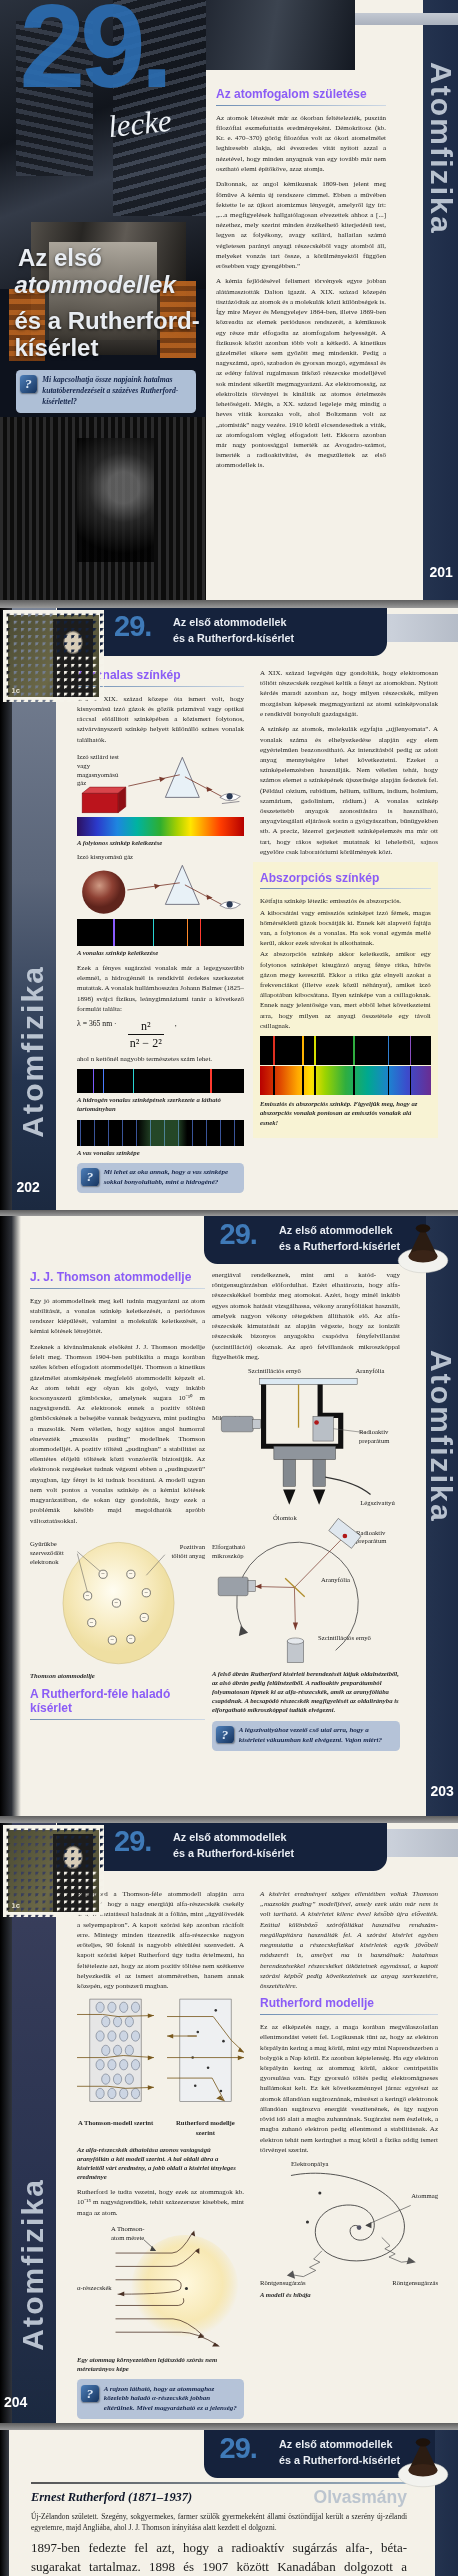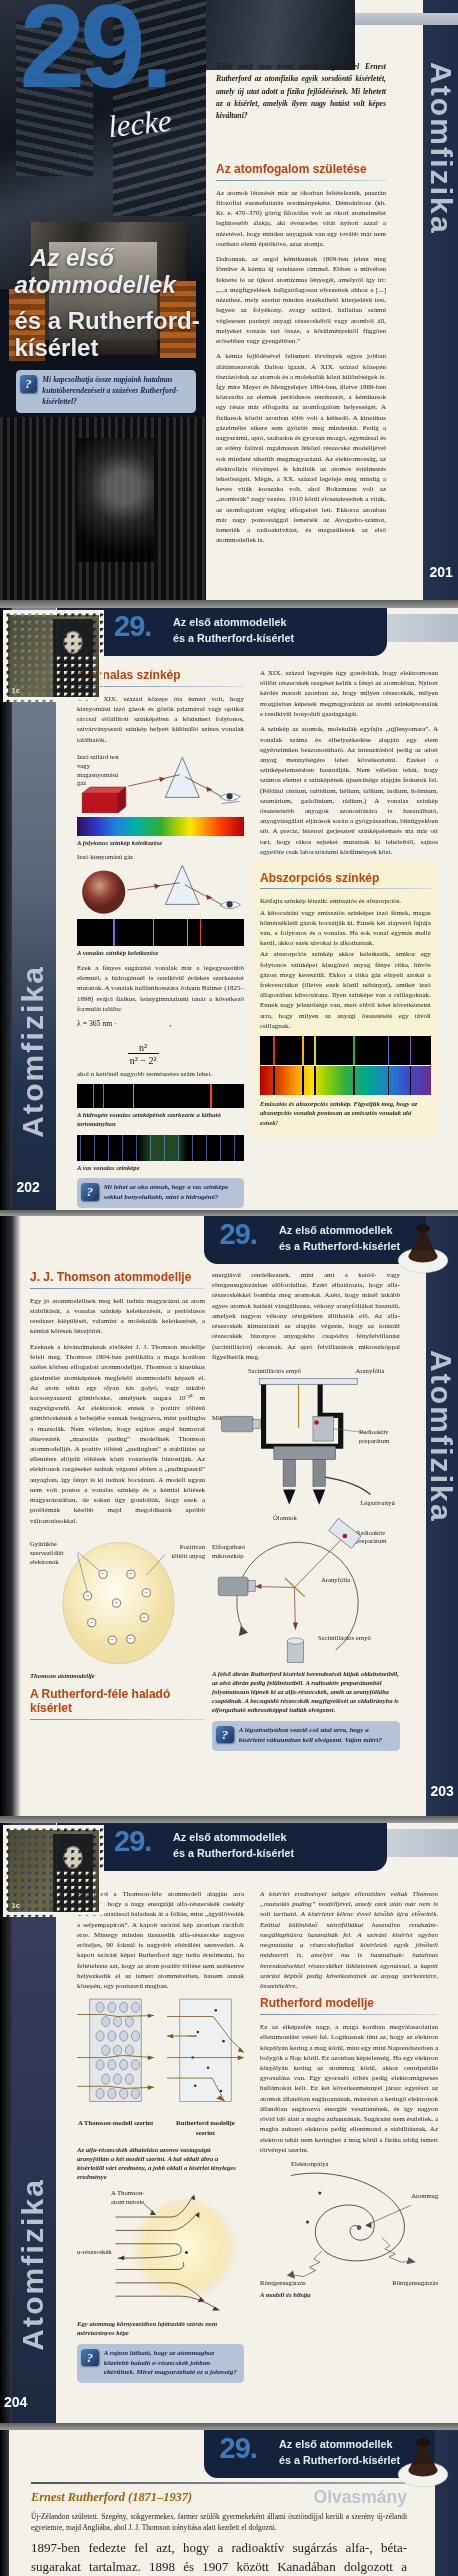--- a/index.html
+++ b/index.html
@@ -17,21 +17,21 @@
   .stripe{position:absolute;height:28px;top:6.2px;background:linear-gradient(90deg,#8d98aa,#c6cdd9 60%,#aeb6c4);opacity:.9;z-index:7;}
   .sidebarR{position:absolute;right:0;top:0;width:33px;height:100%;background:linear-gradient(90deg,#24334f,#1d2b47);z-index:9;}
   .sidebarL{position:absolute;left:0;top:0;width:47px;height:100%;
             background:linear-gradient(#7a8496,#5a6579 45%,#24344f 78%,#1b2940);z-index:9;}
   .vlabel{position:absolute;font:bold 30px "Liberation Sans",sans-serif;color:#c9d2de;opacity:.9;letter-spacing:2.1px;}
   .vlabel.right{writing-mode:vertical-rl;top:62px;right:1px;}
   .vlabel.left{writing-mode:vertical-rl;transform:rotate(180deg);bottom:72px;left:4.1px;}
   .pnum{position:absolute;font:bold 14px "Liberation Sans",sans-serif;color:#fff;z-index:12;}
   
   .bt{font:7px/1.46 "Liberation Serif",serif;color:#1d1d1d;text-align:justify;margin:0 0 5.2px 0;}
-  .h2{font:bold 12px "Liberation Sans",sans-serif;color:#c2410c;margin:0;}
+  .h2{font:bold 12px "Liberation Sans",sans-serif;color:#8b5cf6;margin:0;}
   .rule{height:1px;background:linear-gradient(90deg,#6f8fb4,#cdd8e4);margin:3.6px 0 7.2px 0;}
   .cap{font:italic bold 6.7px/1.35 "Liberation Serif",serif;color:#2a2a2a;margin:2.1px 0 6.2px 0;}
   .figlabel{font:6.7px/1.3 "Liberation Serif",serif;color:#222;}
   .qbox{background:#b5c3d8;border-radius:4.6px;padding:5.2px 6.2px 5.2px 4.1px;display:flex;gap:5.2px;align-items:flex-start;}
   .qicon{flex:0 0 17.5px;height:17.5px;border-radius:3.6px;background:linear-gradient(135deg,#4d7fb9,#16345f);
          color:#dce8f5;font:bold italic 13.4px/17.5px "Liberation Serif",serif;text-align:center;box-shadow:0.5px 1px 1.5px rgba(0,0,0,.4);}
   .qtext{font:italic bold 7px/1.4 "Liberation Serif",serif;color:#15254a;}
   .ybox{background:#f8f3d4;}
   .col{position:absolute;z-index:5;}
   .strip{width:100%;border:0;margin:1px 0;}
@@ -50,21 +50,21 @@
   .stamp-face{position:absolute;right:6.2px;top:4.1px;width:40px;height:95%;
               background:radial-gradient(ellipse 14.4px 17.5px at 50% 30%,#d8cdb8 0 55%,#1d1d1d 70%);}
   .stamp-val{position:absolute;left:3.1px;bottom:2.1px;color:#e8e4d2;font:bold 7.7px "Liberation Sans",sans-serif;}
   
   .pin{position:absolute;width:62px;height:57px;z-index:21;}
   
   .photo{float:right;width:82px;height:88px;margin:2.1px 0 3.1px 7.2px;
          background:radial-gradient(ellipse 21.6px 28px at 55% 38%,#cfc4b2 0 55%,#262626 75%),linear-gradient(#2e2e2e,#111);
          border:0.5px solid #000;}
   .formula{font:7.7px "Liberation Serif",serif;color:#111;display:flex;align-items:flex-start;gap:11px;margin:3.1px 0;}
-  .frac{display:inline-flex;flex-direction:column;align-items:center;font-size:10px;margin-top:23px;}
+  .frac{display:inline-flex;flex-direction:column;align-items:center;font-size:12px;}
   .frac .den{border-top:0.5px solid #111;padding:0.5px 2.1px 0 2.1px;}
   .frac .nume{padding:0 2.1px;}
   svg text{font-family:"Liberation Serif",serif;}
 </style>
 </head>
 <body>
 
 <div id="stage">
 
   <div class="page" style="top:0;height:600px;background:#10151f;">
@@ -79,34 +79,33 @@
       <div class="ph" style="left:49px;top:242px;width:108px;height:113px;background:linear-gradient(#b7b1a6,#57524a 70%,#23201c);opacity:.9;"></div>
       <div class="ph" style="left:0;top:417px;width:206px;height:183px;background:repeating-linear-gradient(90deg,#2c2c2c 0 3.1px,#0c0c0c 3.1px 7.2px),linear-gradient(#1c1c1c,#050505);opacity:.95;"></div>
       <div class="ph" style="left:77px;top:438px;width:77px;height:124px;background:radial-gradient(circle at 60% 40%,#6d6d6d 0 18%,#2a2a2a 40%,#000 75%);opacity:.8;"></div>
     </div>
 
     <div class="ph" style="left:206px;top:0;width:149px;height:70px;background:linear-gradient(100deg,#222833,#3c4450 45%,#141922);z-index:6;"></div>
 
     <div class="cover-num" style="left:19.6px;top:-4.1px;">29.</div>
     <div class="cover-lecke" style="left:108px;top:106px;transform:rotate(-6deg);">lecke</div>
 
-    <div class="cover-title" style="left:30px;top:246px;font-style:italic;">Az első</div>
+    <div class="cover-title" style="left:18px;top:246px;">Az első</div>
     <div class="cover-title" style="left:14.4px;top:273px;font-style:italic;">atommodellek</div>
     <div class="cover-title" style="left:14.4px;top:309px;">és a Rutherford-</div>
     <div class="cover-title" style="left:14.4px;top:336px;">kísérlet</div>
 
     <div class="qbox" style="position:absolute;left:15.5px;top:370px;width:170px;z-index:5;background:#aebfd6;">
       <div class="qicon">?</div>
       <div class="qtext" style="font-size:7.7px;">Mi kapcsolhatja össze napjaink hatalmas kutatóberendezéseit a százéves Rutherford-kísérlettel?</div>
     </div>
 
     <div style="position:absolute;left:206px;top:0;width:219px;height:600px;background:#f4f1e8;z-index:5;"></div>
     <div class="grayband" style="left:355px;top:13px;width:103px;"></div>
     <div class="col" style="left:216px;top:61px;width:170px;z-index:6;">
-      <div class="bt" style="font:italic bold 7.7px/1.6 'Liberation Serif',serif;color:#1a1a1a;margin-bottom:13.4px;">Több mint száz évvel ezelőtt végezte el Ernest Rutherford az atomfizika egyik sorsdöntő kísérletét, amely új utat adott a fizika fejlődésének. Mi lehetett az a kísérlet, amelyik ilyen nagy hatást volt képes kiváltani?</div>
       <div style="height:26px;"></div>
       <div class="h2">Az atomfogalom születése</div>
       <div class="rule"></div>
       <div class="bt">Az atomok létezését már az ókorban feltételezték, pusztán filozófiai eszmefuttatás eredményeként. Démokritosz (kb. Kr. e. 470–370) görög filozófus volt az ókori atomelmélet leghíresebb alakja, aki évezredes vitát nyitott azzal a nézetével, hogy minden anyagnak van egy tovább már nem osztható elemi építőköve, azaz atomja.</div>
       <div class="bt">Daltonnak, az angol kémikusnak 1809-ben jelent meg főműve A kémia új rendszere címmel. Ebben a művében fektette le az újkori atomizmus lényegét, amelyről így írt: „...a megfigyelések hallgatólagosan elvezettek ahhoz a [...] nézethez, mely szerint minden érzékelhető kiterjedésű test, legyen az folyékony, avagy szilárd, hallatlan számú végletesen parányi anyagi részecskéből vagy atomból áll, melyeket vonzás tart össze, a körülményektől függően erősebben vagy gyengébben.”</div>
       <div class="bt">A kémia fejlődésével felismert törvények egyre jobban alátámasztották Dalton igazát. A XIX. század közepén tisztázódtak az atomok és a molekulák közti különbségek is. Így mire Meyer és Mengyelejev 1864-ben, illetve 1869-ben közreadta az elemek periódusos rendszerét, a kémikusok egy része már elfogadta az atomfogalom helyességét. A fizikusok között azonban több volt a kétkedő. A kinetikus gázelmélet sikere sem győzött meg mindenkit. Pedig a nagyszámú, apró, szabadon és gyorsan mozgó, egymással és az edény falával rugalmasan ütköző részecske modelljével sok mindent sikerült megmagyarázni. Az elektromosság, az elektrolízis törvényei is kínálták az atomos értelmezés lehetőségeit. Mégis, a XX. század legeleje még mindig a heves viták korszaka volt, ahol Boltzmann volt az „atomisták” nagy vezére. 1910 körül elcsendesedtek a viták, az atomfogalom végleg elfogadott lett. Ekkorra azonban már nagy pontossággal ismerték az Avogadro-számot, ismerték a radioaktivitást, és megszülettek az első atommodellek is.</div>
     </div>
 
     <div class="sidebarR" style="width:36px;">
       <div class="vlabel right">Atomfizika</div>
@@ -451,20 +450,21 @@
               <polygon points="142,100 150,110 138,108"></polygon>
               <polygon points="12,74 0,78 12,83"></polygon>
               <polygon points="138,116 150,120 138,125"></polygon>
               <polygon points="104,194 112,205 96,200"></polygon>
             </g>
           </svg>
           <div class="cap" style="text-align:center;font-style:normal;">Rutherford modellje szerint</div>
         </div>
       </div>
       <div class="cap">Az alfa-részecskék áthatolása azonos vastagságú aranyfólián a két modell szerint. A bal oldali ábra a kísérlettől várt eredmény, a jobb oldali a kísérlet tényleges eredménye</div>
+      <div class="bt" style="margin-top:5.2px;">Rutherford le tudta vezetni, hogy ezek az atommagok kb. 10⁻¹⁵ m nagyságrendűek, tehát százezerszer kisebbek, mint maga az atom.</div>
 
       <div style="position:relative;height:130px;">
         <div class="figlabel" style="position:absolute;left:34px;top:2.1px;width:46px;">A Thomson-atom mérete</div>
         <div class="figlabel" style="position:absolute;left:0;top:61px;">α-részecskék</div>
         <div class="figlabel" style="position:absolute;left:114px;top:61px;">Atommag</div>
         <svg width="167" height="130" viewBox="0 0 325 252" style="position:absolute;left:0;top:0;">
           <defs>
               <radialGradient id="g204y" cx="50%" cy="45%">
                 <stop offset="0%" stop-color="#fff8dd"></stop>
                 <stop offset="70%" stop-color="#f7e8b4"></stop>
@@ -543,21 +543,21 @@
       <ellipse cx="60" cy="70" rx="28" ry="12" fill="#3a2417"></ellipse>
       <ellipse cx="60" cy="16" rx="14" ry="8" fill="#1d120a"></ellipse>
     </svg>
     <div class="sidebarR" style="width:24px;">
       
     </div>
 
     <div class="col" style="left:31px;top:52px;width:376px;">
       <div style="height:1.5px;background:linear-gradient(90deg,#555,#9ab0c4);margin-bottom:6.2px;"></div>
       <div style="position:relative;">
-        <span style="font:italic bold 12.4px 'Liberation Serif',serif;color:#a16207;">Ernest Rutherford (1871–1937)</span>
+        <span style="font:italic bold 12.4px 'Liberation Serif',serif;color:#0f172a;">Ernest Rutherford (1871–1937)</span>
         <span style="position:absolute;right:0;top:-3.1px;font:bold 17.5px 'Liberation Sans',sans-serif;color:#bcc5cf;">Olvasmány</span>
       </div>
       <div style="margin-top:7.2px;">
         <div class="bt" style="font-size:7.5px;">Új-Zélandon született. Szegény, sokgyermekes, farmer szülők gyermekeként állami ösztöndíjjal került a szerény új-zélandi egyetemre, majd Angliába, ahol J. J. Thomson irányítása alatt kezdett el dolgozni.</div>
         <div class="bt" style="font-size:13px;">1897-ben fedezte fel azt, hogy a radioaktív sugárzás alfa-, béta-sugarakat tartalmaz. 1898 és 1907 között Kanadában dolgozott a montreali egyetemen. Egy sor fontos felfedezést tett a radioaktivitás körében. 1907-ben visszatért Angliába.</div>
         <div class="photo"></div>
         <div class="bt" style="font-size:7.5px;">1908-ban kémiai Nobel-díjat kapott az „atom bomlásának vizsgálataiért és a radioaktív anyagok kémiájában elért eredményeiért”. Ez némi keserűséggel töltötte el, mert fizikai Nobel-díjat remélt. Egy ismert mondása szerint egyetlen komoly tudomány van csak, a fizika, a többi csak bélyeggyűjtés. 1911 a híres szórási kísérlet és atommodellje felállításának éve volt. 1914-ben megmutatta, hogy a radioaktív gamma-sugárzás elektromágneses hullám. 1919-ben a cambridge-i Cavendish laboratórium élére került. Felfedezte az első mesterséges magátalakulást, és megalkotta az első magmodellt, miszerint a magban a protonok mellett elektronok is vannak. Ez a modell később hibásnak bizonyult. Az 1920-as években már megsejtette, hogy az atommagban valami újszerű részecske kell legyen. Ez vezet majd el a neutron felfedezéséhez.</div>
 
       </div>
 

